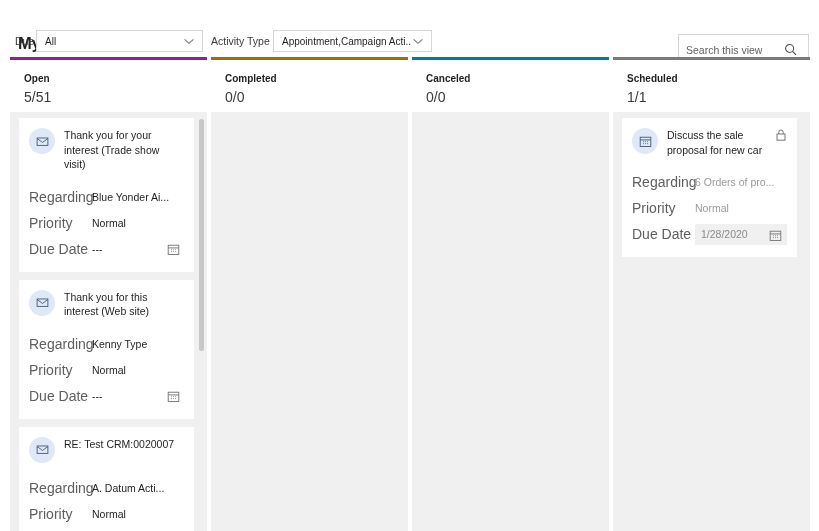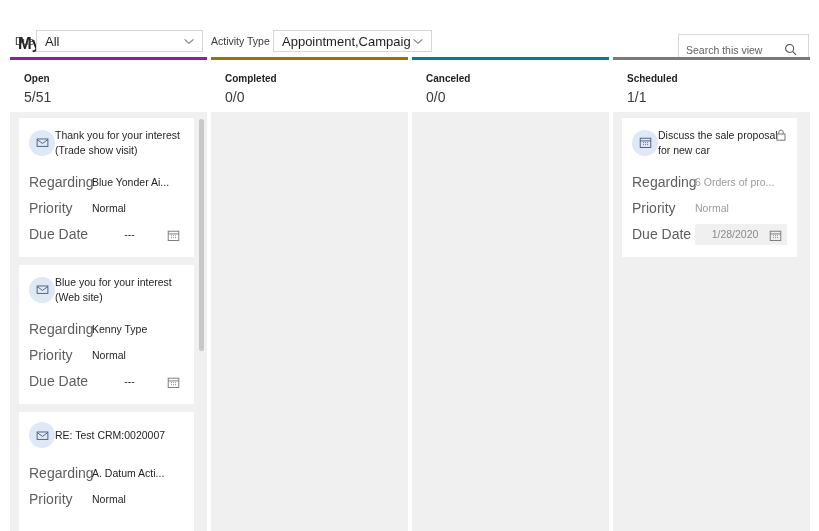--- a/index.html
+++ b/index.html
@@ -47,21 +47,21 @@
   .filter-label.due { left: 15px; top: 0; }
   .filter-label.atype { left: 211px; top: 0; }
   .dropdown {
     position: absolute; top: 0; height: 22px;
     border: 1px solid #d6d6d6; background: #fff;
     display: flex; align-items: center; justify-content: space-between;
   }
   .dropdown.due-dd { left: 36px; width: 167px; }
   .dropdown.atype-dd { left: 273px; width: 159px; }
   .dd-value {
-    font-size: 13px; color: #1f1f1f; padding-left: 8px;
+    font-size: 10px; color: #1f1f1f; padding-left: 8px;
     white-space: nowrap; overflow: hidden;
   }
   .dd-chev { width: 14px; height: 14px; margin-right: 6px; flex: 0 0 auto; }
 
   
   .board {
     position: absolute; left: 10px; top: 57px;
     width: 801px; height: 474px;
     display: flex; gap: 4px;
   }
@@ -91,21 +91,21 @@
     width: 5px; height: 232px;
     background: #c8c8c8; border-radius: 3px;
   }
 
   
   .card {
     background: #ffffff; width: 175px;
     margin-bottom: 8px; padding: 9px 10px 10px 10px;
     position: relative;
   }
-  .card-top { display: flex; align-items: center; position: relative; }
+  .card-top { display: flex; align-items: flex-start; gap: 9px; position: relative; }
   .card-avatar {
     width: 26px; height: 26px; border-radius: 50%;
     background: #dfe8f7; flex: 0 0 auto;
     display: flex; align-items: center; justify-content: center;
     margin-top: 1px;
   }
   .card-title {
     font-size: 10.5px; color: #1f1f1f; line-height: 14.5px;
     padding-top: 1px; padding-right: 2px; flex: 1 1 auto;
   }
@@ -118,21 +118,21 @@
   }
   .field-label {
     font-size: 14px; color: #605e5c; width: 63px; flex: 0 0 auto;
   }
   .field-value {
     font-size: 10.5px; color: #1f1f1f; flex: 1 1 auto;
     white-space: nowrap; overflow: hidden;
   }
   .field-row.date-row .date-shell {
     display: flex; align-items: center; justify-content: space-between;
-    flex: 1 1 auto; height: 21px; padding: 0 3px 0 0; text-align: center;
+    flex: 1 1 auto; height: 21px; padding: 0 3px 0 0;
   }
   .field-row.date-row .date-shell .field-value { padding-left: 0; }
   .cal-icon { width: 13px; height: 13px; flex: 0 0 auto; margin-right: 1px; }
 
   
   .card.readonly .field-value { color: #9a9a9a; }
   .card.readonly .date-shell { background: #f0f0f0; padding: 0 4px 0 6px; }
   .card.readonly .field-row.date-row .date-shell .field-value { color: #8a8a8a; }
 </style>
 </head>
@@ -224,21 +224,21 @@
             </div>
           </div>
           <div class="card">
             <div class="card-top">
               <span class="card-avatar">
                 <svg width="13" height="13" viewBox="0 0 14 14">
                   <rect x="1.2" y="3.2" width="11.6" height="8" fill="none" stroke="#4b5c78" stroke-width="1"></rect>
                   <path d="M1.2 3.8 L7 8 L12.8 3.8" fill="none" stroke="#4b5c78" stroke-width="1"></path>
                 </svg>
               </span>
-              <span class="card-title">Blue you for your interest (Web site)</span>
+              <span class="card-title">Thank you for this interest (Web site)</span>
             </div>
             <div class="card-fields">
               <div class="field-row">
                 <span class="field-label">Regarding</span>
                 <span class="field-value">Kenny Type</span>
               </div>
               <div class="field-row">
                 <span class="field-label">Priority</span>
                 <span class="field-value">Normal</span>
               </div>

